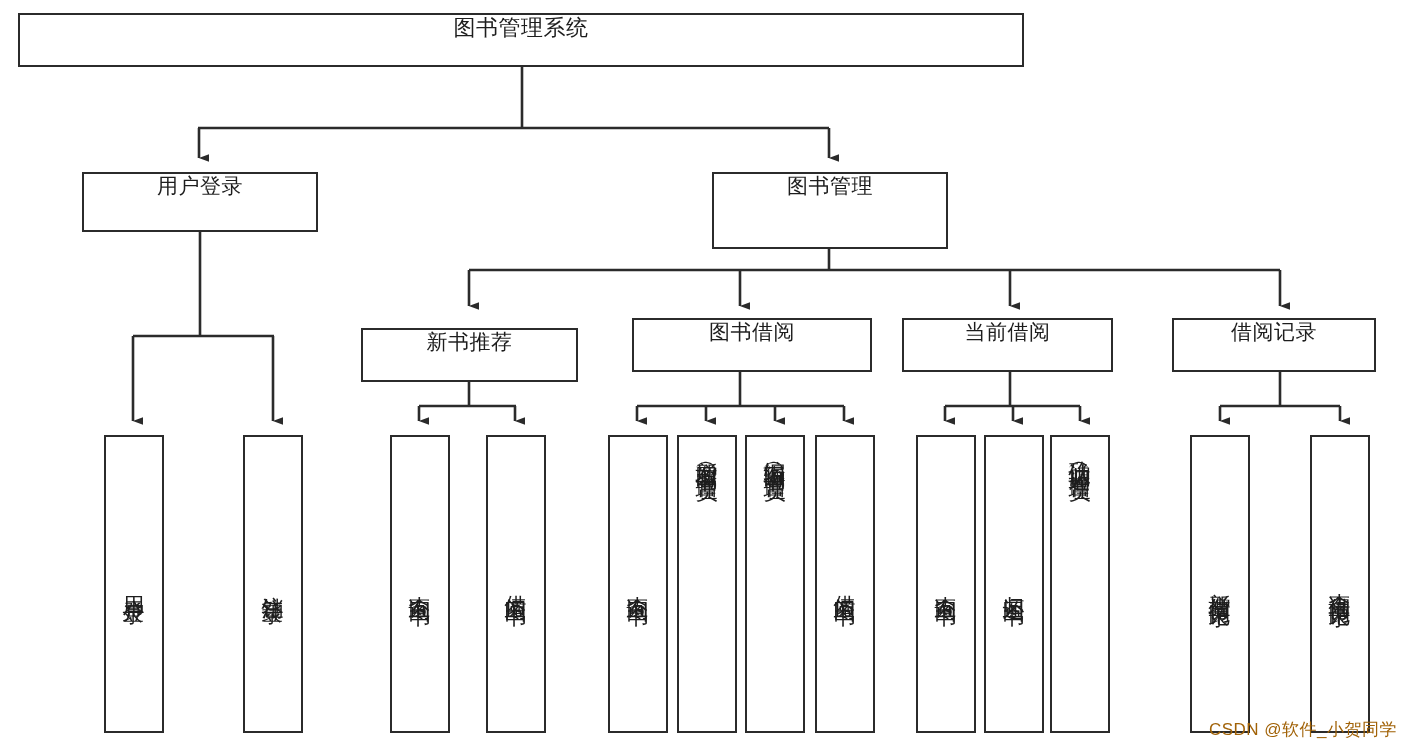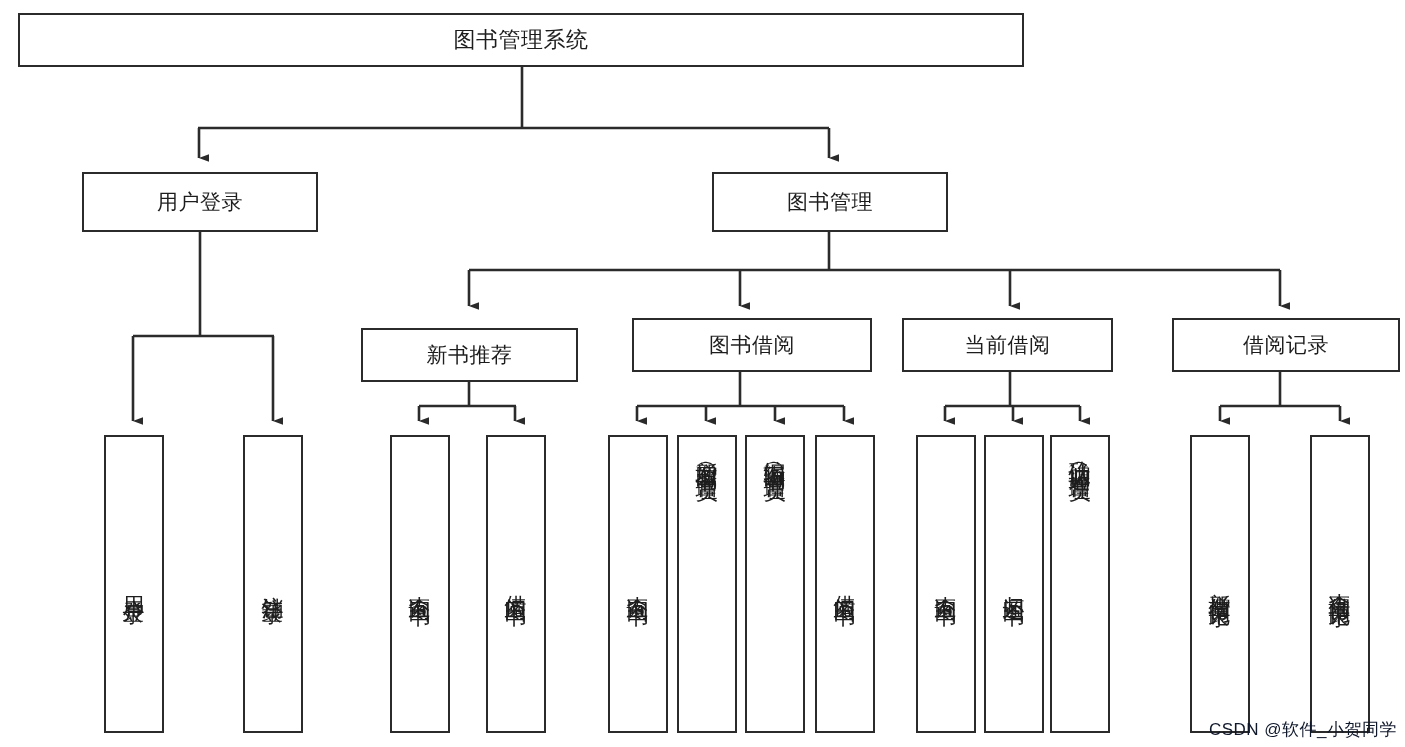--- a/index.html
+++ b/index.html
@@ -25,21 +25,20 @@
     width: 1405px;
     height: 747px;
     pointer-events: none;
   }
   .node {
     position: absolute;
     box-sizing: border-box;
     border: 2.5px solid #2b2b2b;
     background: #ffffff;
     display: flex;
-    align-items: center;
     justify-content: center;
     color: #1d1d1d;
   }
   .node-label {
     display: block;
     text-align: center;
     line-height: 1.18;
     white-space: pre-line;
   }
   
@@ -66,21 +65,21 @@
   }
   .node.vert.centered {
     align-items: center;
     padding-top: 0;
   }
   .watermark {
     position: absolute;
     right: 8px;
     bottom: 6px;
     font-size: 17px;
-    color: #0f172a;
+    color: #a16207;
     letter-spacing: 0.5px;
     white-space: nowrap;
     user-select: none;
   }
 </style>
 </head>
 <body>
 
 <div id="diagram-root">
 
@@ -135,34 +134,34 @@
     </g>
   </svg>
 
   <div class="node horiz root" style="left:18px; top:13px; width:1006px; height:54px;">
     <span class="node-label">图书管理系统</span>
   </div>
 
   <div class="node horiz" style="left:82px; top:172px; width:236px; height:60px;">
     <span class="node-label">用户登录</span>
   </div>
-  <div class="node horiz" style="left:712px; top:172px; width:236px; height:60px;">
+  <div class="node horiz" style="left:712px; top:172px; width:236px; height:77px;">
     <span class="node-label">图书管理</span>
   </div>
 
   <div class="node horiz" style="left:361px; top:328px; width:217px; height:54px;">
     <span class="node-label">新书推荐</span>
   </div>
   <div class="node horiz" style="left:632px; top:318px; width:240px; height:54px;">
     <span class="node-label">图书借阅</span>
   </div>
   <div class="node horiz" style="left:902px; top:318px; width:211px; height:54px;">
     <span class="node-label">当前借阅</span>
   </div>
-  <div class="node horiz" style="left:1172px; top:318px; width:228px; height:54px;">
+  <div class="node horiz" style="left:1172px; top:318px; width:204px; height:54px;">
     <span class="node-label">借阅记录</span>
   </div>
 
   <div class="node vert centered" style="left:104px; top:435px; width:60px; height:298px;">
     <span class="node-label">用户登录</span>
   </div>
   <div class="node vert centered" style="left:243px; top:435px; width:60px; height:298px;">
     <span class="node-label">注销登录</span>
   </div>
 

